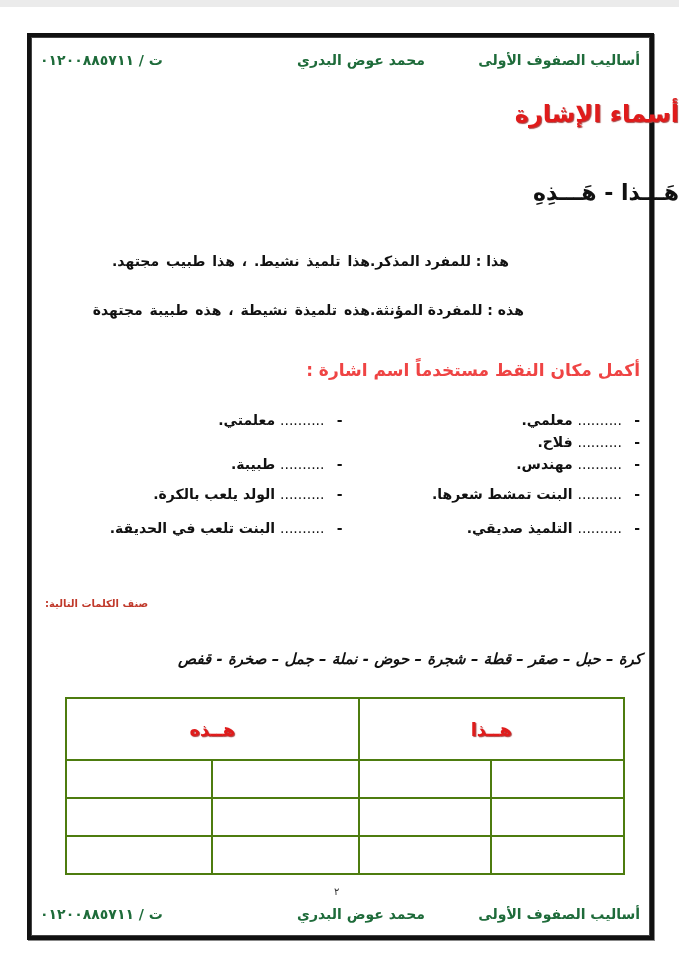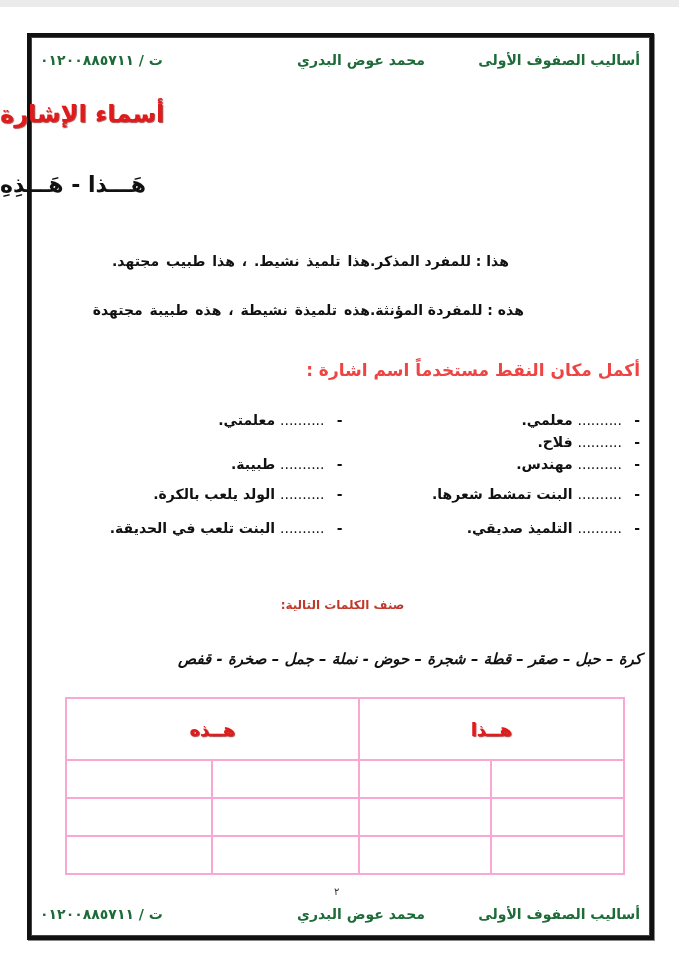--- a/index.html
+++ b/index.html
@@ -19,26 +19,26 @@
     display: flex; justify-content: space-between; align-items: center;
     direction: rtl; color: #1e6b3a; font-size: 14px;
   }
   .hdr .c1 { width: 200px; text-align: right; font-weight: bold; }
   .hdr .c2 { width: 170px; text-align: right; font-weight: bold; }
   .hdr .c3 { width: 200px; text-align: left; direction: rtl; font-weight: bold; }
   .hdr.top { top: 48px; }
   .hdr.bot { top: 902px; }
   .page-num { position: absolute; left: 334px; top: 886px; font-size: 10px; color: #333; }
   .title {
-    position: absolute; left: 0; width: 679px; top: 100px; text-align: left;
+    position: absolute; left: 0; width: 679px; top: 100px; text-align: right;
     font-size: 24px; font-weight: bold; color: #e01b1b; direction: rtl;
     text-shadow: 1px 1px 1px #a44;
   }
   .subtitle {
-    position: absolute; left: 0; width: 679px; top: 172px; text-align: left;
+    position: absolute; left: 0; width: 679px; top: 180px; text-align: right;
     font-size: 22px; font-weight: bold; color: #111; direction: rtl; letter-spacing: 3px;
   }
   .def-row {
     position: absolute; left: 45px; width: 595px; direction: rtl;
     display: flex; font-size: 14px; font-weight: bold;
   }
   .def-row .lbl { width: 270px; text-align: left; }
   .def-row .ex { flex: 1; text-align: right; word-spacing: 2px; }
   .def-row.r1 { top: 253px; }
   .def-row.r2 { top: 302px; }
@@ -48,32 +48,32 @@
   }
   .ex-grid {
     position: absolute; left: 45px; width: 595px; top: 412px; direction: rtl;
   }
   .ex-row { display: flex; height: 22px; font-size: 14px; font-weight: bold; }
   .ex-row.gap { margin-top: 8px; height: 26px; }
   .ex-item { width: 50%; text-align: right; white-space: nowrap; }
   .ex-item .dash { display: inline-block; width: 18px; }
   .ex-item .dots { font-weight: normal; letter-spacing: 1px; }
   .classify {
-    position: absolute; left: 45px; width: 595px; top: 598px; direction: rtl; text-align: center;
-    font-size: 12px; font-weight: bold; color: #c0392b;
+    position: absolute; left: 45px; width: 595px; top: 598px; direction: rtl; text-align: left;
+    font-size: 10px; font-weight: bold; color: #c0392b;
   }
   .words {
     position: absolute; left: 45px; width: 597px; top: 650px; direction: rtl; text-align: right;
     font-size: 15px; font-weight: bold; white-space: nowrap; font-style: italic;
   }
   table.sort {
     position: absolute; left: 65px; top: 697px; width: 560px; border-collapse: collapse;
     direction: rtl;
   }
-  table.sort td, table.sort th { border: 2px solid #f9a8d4; }
+  table.sort td, table.sort th { border: 2px solid #4d7c0f; }
   table.sort th {
     height: 62px; font-size: 18px; font-weight: bold; color: #e01b1b; text-align: center;
     text-shadow: 1px 1px 1px #a44; letter-spacing: 4px;
   }
   table.sort td { height: 38px; }
 </style>
 </head>
 <body>
 
 <div class="topbar"></div>

